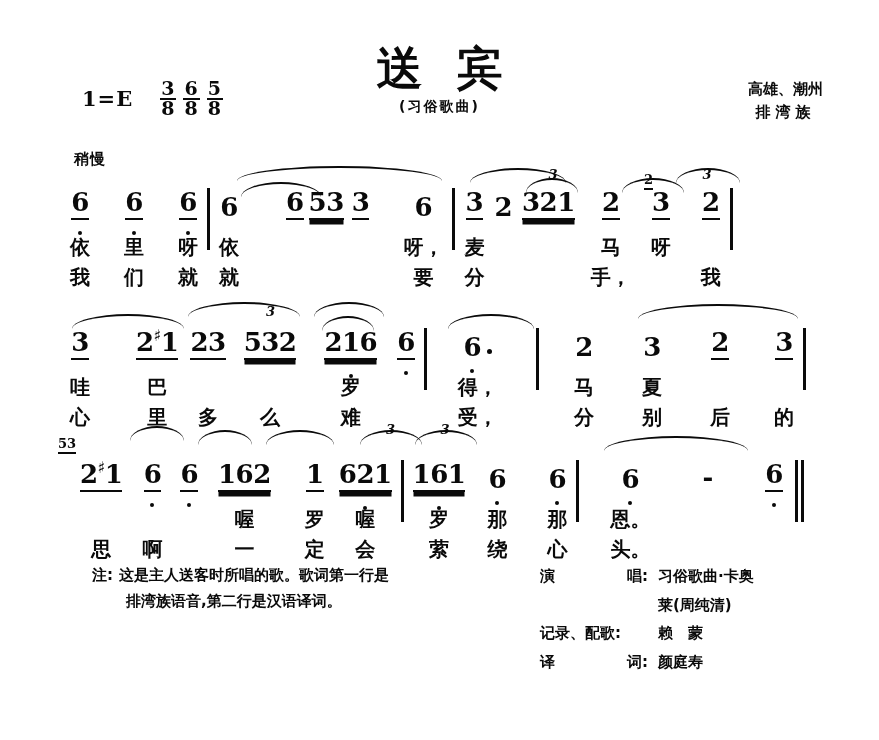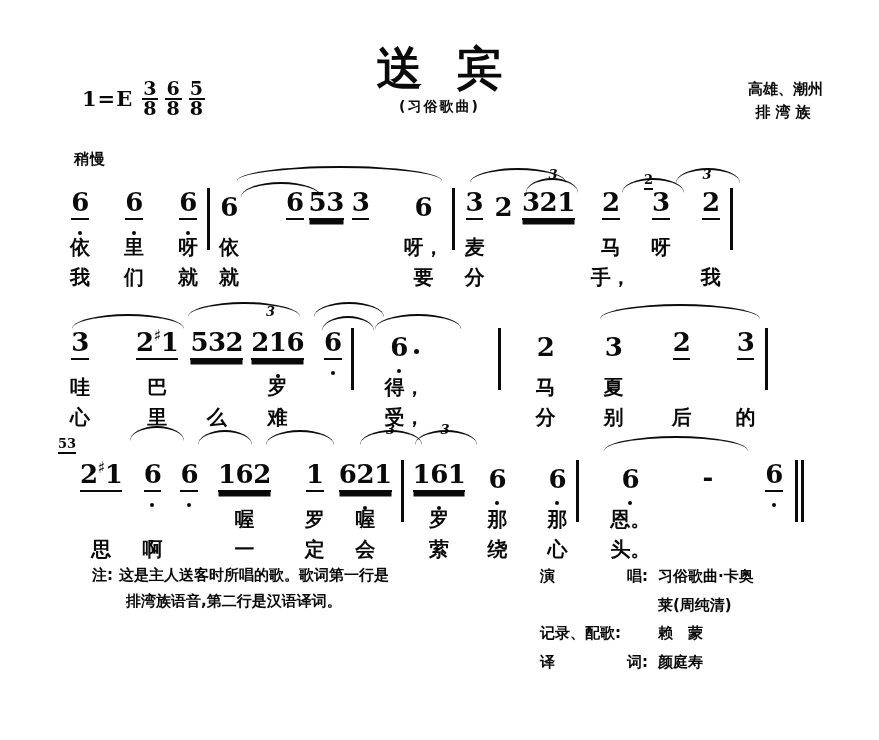--- a/index.html
+++ b/index.html
@@ -20,20 +20,21 @@
   .keysig {
     position: absolute;
     left: 82px;
     top: 80px;
     font-family: "DejaVu Serif", "Liberation Serif", serif;
     font-weight: bold;
     font-size: 21px;
     display: flex;
     align-items: center;
     letter-spacing: 1px;
+    gap: 18px;
   }
   .meters {
     display: inline-flex;
     margin-left: 9px;
     align-items: center;
   }
   .meter {
     display: inline-flex;
     flex-direction: column;
     align-items: center;
@@ -433,21 +434,28 @@
       <div class="lyr lyr1">哇</div>
       <div class="lyr">心</div>
     </div>
     <div class="col" style="margin-right:12px">
       <div class="noterow">
         <span class="note beam1"><span>2</span><span class="sharp">♯</span><span>1</span></span>
       </div>
       <div class="lyr lyr1">巴</div>
       <div class="lyr">里</div>
     </div>
-    <div class="col" style="margin-right:8px">
+    <div class="col" style="margin-right:18px">
+      <div class="noterow">
+        <span class="note beam1">23</span>
+      </div>
+      <div class="lyr lyr1"></div>
+      <div class="lyr">多</div>
+    </div>
+    <div class="col" style="margin-right:28px">
       <div class="noterow">
         <span class="note beam2">532</span>
       </div>
       <div class="lyr lyr1"></div>
       <div class="lyr">么</div>
     </div>
     <div class="col" style="margin-right:20px">
       <div class="noterow">
         <span class="note beam2 dotlow dotlow2">216</span>
       </div>

